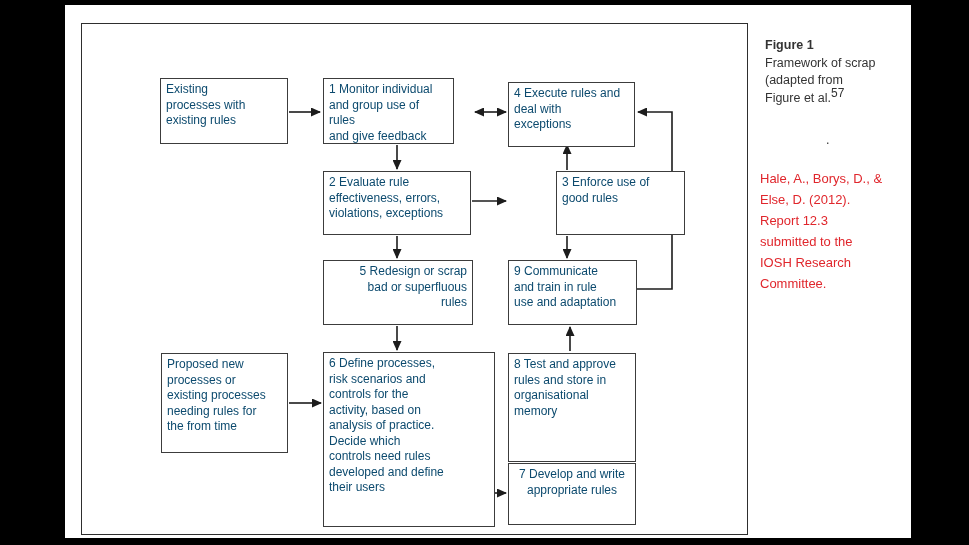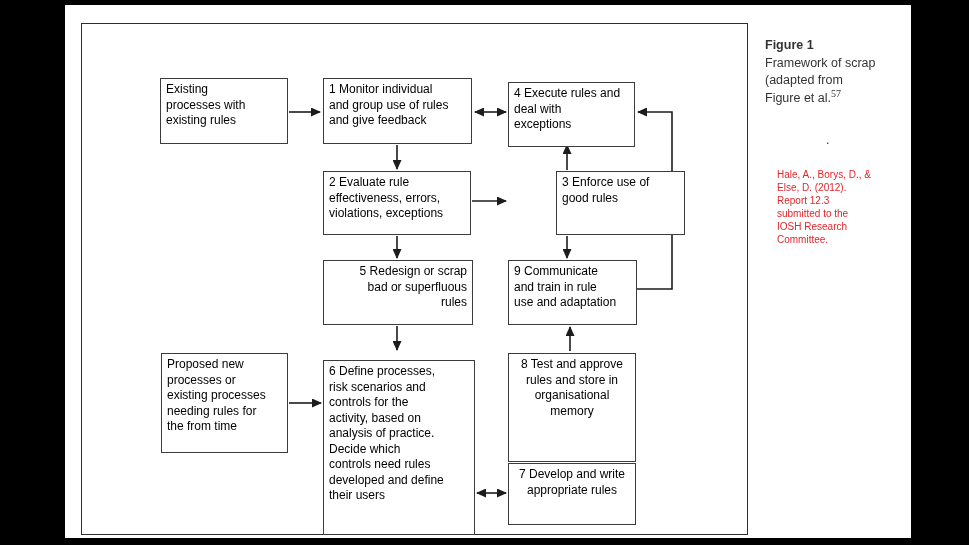--- a/index.html
+++ b/index.html
@@ -24,54 +24,54 @@
   }
   .arrows { position:absolute; left:0; top:0; width:846px; height:533px; }
   .fbox {
     position:absolute;
     background:#fff;
     border:1.4px solid #3c3c3c;
     box-sizing:border-box;
     padding:3px 5px 2px 5px;
     font-size:12px;
     line-height:15.5px;
-    color:#000000;
+    color:#0c4a6e;
     white-space:pre-line;
   }
   .b-existing  { left:95px;  top:73px;  width:128px; height:66px; }
-  .b-monitor   { left:258px; top:73px;  width:149px; height:66px; }
+  .b-monitor   { left:258px; top:73px;  width:131px; height:66px; }
   .b-execute   { left:443px; top:77px;  width:127px; height:65px; }
   .b-evaluate  { left:258px; top:166px; width:148px; height:64px; }
   .b-enforce   { left:443px; top:166px; width:129px; height:64px;margin-left:48px; }
   .b-redesign  { left:258px; top:255px; width:150px; height:65px;text-align:right; }
   .b-communicate { left:443px; top:255px; width:129px; height:65px; }
   .b-proposed  { left:96px;  top:348px; width:127px; height:100px; }
-  .b-define    { left:258px; top:347px; width:152px; height:175px;margin-top:8px; }
-  .b-test      { left:443px; top:348px; width:128px; height:109px;text-align:center; }
+  .b-define    { left:258px; top:347px; width:172px; height:175px; }
+  .b-test      { left:443px; top:348px; width:128px; height:109px; }
   .b-develop   { left:443px; top:458px; width:128px; height:62px;text-align:center; }
 
   .caption {
     position:absolute; left:700px; top:11px;
     width:146px;
     font-size:12.5px; line-height:17.5px;
     color:#333;
     margin-top:21px;
   }
   .caption .title { font-weight:bold; display:block; }
   .caption .cap-line { display:block; }
   .caption .ital { }
-  .caption sup { font-size:10px; vertical-align:super; line-height:0;font-family:Liberation Serif, serif; }
+  .caption sup { font-size:12px; vertical-align:super; line-height:0; }
   .stray-period {
     position:absolute; left:761px; top:128px;
     font-size:12.5px; color:#333;
   }
   .citation {
-    position:absolute; left:712px; top:163px;
+    position:absolute; left:695px; top:163px;
     width:150px;
-    font-size:10px; line-height:13px;
+    font-size:13px; line-height:21px;
     color:var(--citation-color, #e0262c);
     white-space:pre-line;
   }
 </style>
 </head>
 <body>
 
 <div class="page">
 
   <div class="frame"></div>

